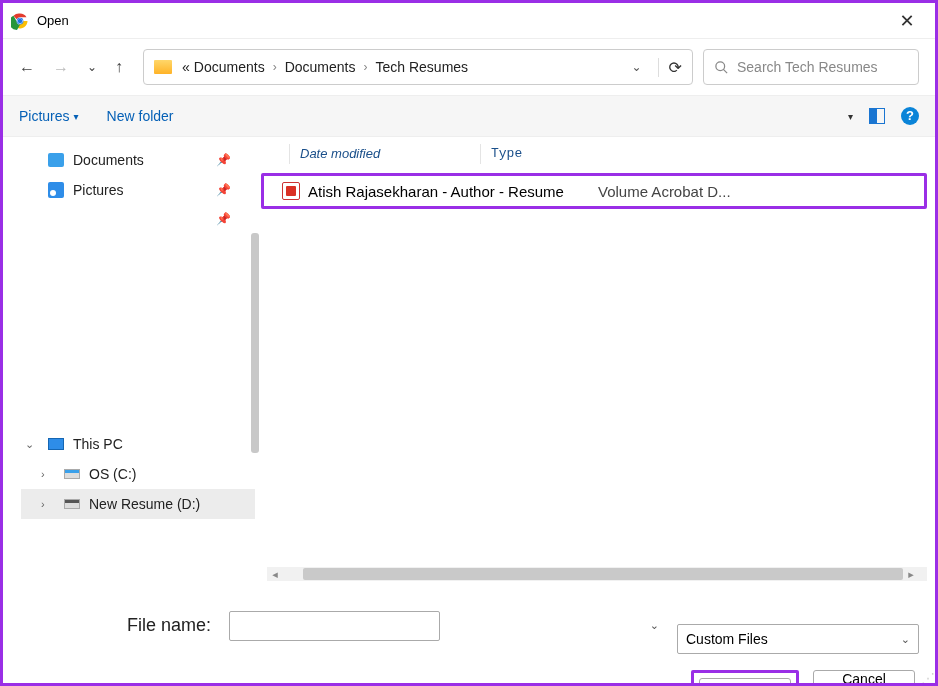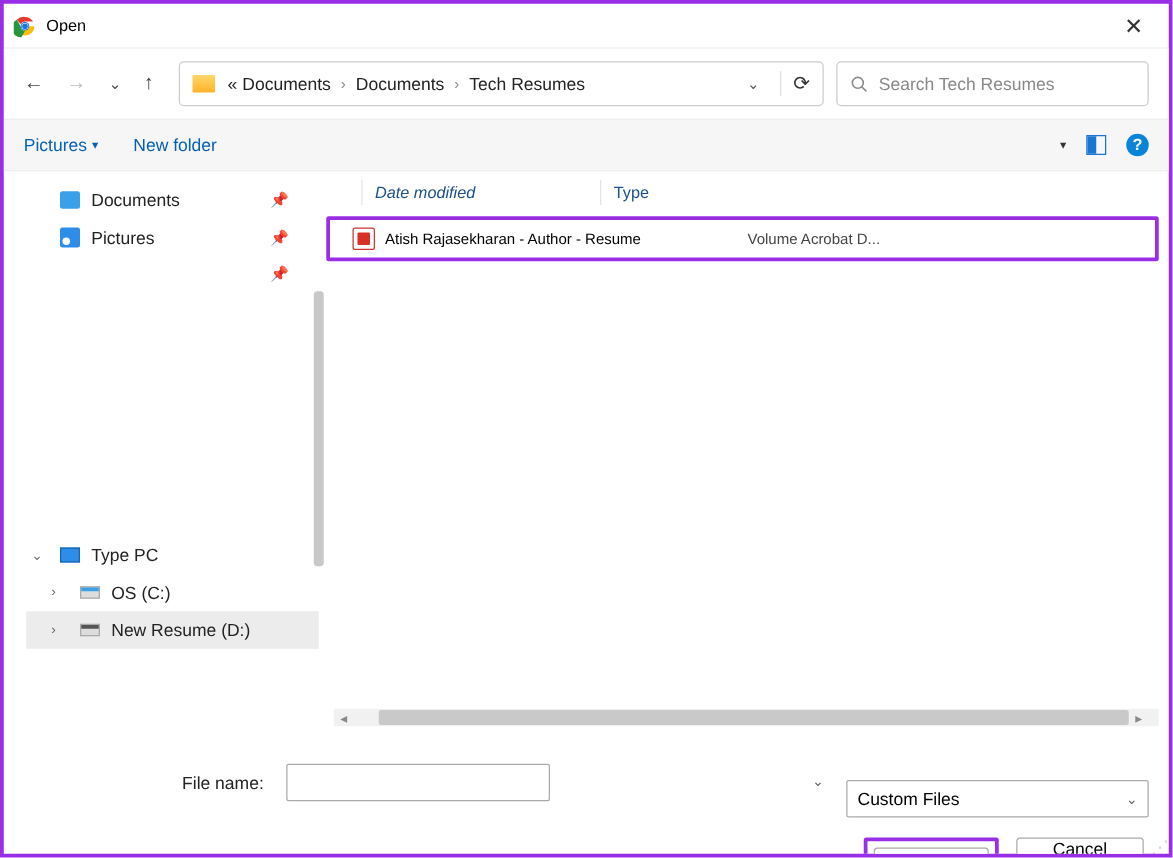--- a/index.html
+++ b/index.html
@@ -14,21 +14,21 @@
 .nav-arrows { display: flex; align-items: center; gap: 18px; margin-right: 10px; color: #444; }
 .nav-arrows .disabled { color: #bbb; }
 .nav-btn { font-size: 16px; cursor: pointer; }
 
 .addrbar { flex: 1; height: 36px; border: 1px solid #ccc; border-radius: 4px; display: flex; align-items: center; padding: 0 10px; gap: 4px; font-size: 14px; color: #222; position: relative; }
 .addrbar .folder-icon { width: 18px; height: 14px; background: linear-gradient(180deg,#ffd76a,#ffb327); border-radius: 1px; margin-right: 6px; }
 .addrbar .sep { color: #888; padding: 0 4px; font-size: 12px; }
 .addrbar .dd { margin-left: auto; color: #555; font-size: 12px; padding-right: 12px; }
 .addrbar .refresh { color: #333; font-size: 16px; padding-left: 10px; border-left: 1px solid #ddd; }
 
-.searchbox { width: 250px; height: 36px; border: 1px solid #ccc; border-radius: 4px; display: flex; align-items: center; padding: 0 10px; color: #888; font-size: 14px; gap: 8px; }
+.searchbox { width: 216px; height: 36px; border: 1px solid #ccc; border-radius: 4px; display: flex; align-items: center; padding: 0 10px; color: #888; font-size: 14px; gap: 8px; }
 .search-icon { width: 15px; height: 15px; }
 
 .toolbar { height: 42px; background: #f6f6f6; display: flex; align-items: center; padding: 0 16px; font-size: 14px; color: #0560b6; border-top: 1px solid #eee; border-bottom: 1px solid #eee; }
 .toolbar .tb-item { margin-right: 28px; cursor: pointer; display:flex; align-items:center; gap:4px; }
 .toolbar .right { margin-left: auto; display: flex; align-items: center; gap: 16px; }
 .view-icon { width:16px; height:14px; display:inline-block; }
 .view-icon .bar{height:2px;background:#333;margin-bottom:2px;}
 .pane-icon{width:16px;height:16px;border:1px solid #1a75d1;position:relative;}
 .pane-icon::before{content:'';position:absolute;left:0;top:0;width:50%;height:100%;background:#1a75d1;}
 .help-icon{width:18px;height:18px;border-radius:50%;background:#0a84d8;color:#fff;font-size:13px;line-height:18px;text-align:center;font-weight:bold;}
@@ -48,37 +48,37 @@
 .sb-pc{width:16px;height:12px;background:#2e8de8;border:1px solid #1566b3;}
 .sb-drive{width:16px;height:10px;background:#ddd;border:1px solid #aaa;position:relative;}
 .sb-drive::before{content:'';position:absolute;left:0;top:0;width:100%;height:3px;background:#3aa0ea;}
 .sb-nv::before{background:#555;}
 
 .filepane { flex:1; position:relative; }
 .columns { display:flex; height:34px; align-items:center; font-size:13px; color:#1a4f8a; padding-left: 30px; border-bottom: 1px solid transparent; }
 .col-name{width:300px;position:relative;}
 .col-name .sort{position:absolute;left:130px;top:-8px;font-size:10px;color:#888;}
 .col-date{width:180px;font-style:italic;}
-.col-type{flex:1;}
+.col-type{flex:1;font-family:Liberation Mono, monospace;}
 .col-div { width:1px; height:20px; background:#e4e4e4; margin-right:10px; }
 
-.filerow { display:flex; align-items:center; height:36px; padding-left:18px; font-size:12px; margin: 2px 8px 2px 2px; border: 3px solid #9a2ee6; border-radius:2px; }
+.filerow { display:flex; align-items:center; height:36px; padding-left:18px; font-size:15px; margin: 2px 8px 2px 2px; border: 3px solid #9a2ee6; border-radius:2px; }
 .file-icon{width:18px;height:18px;margin-right:8px;border:1px solid #c33;border-radius:2px;background:#fff;position:relative;}
 .file-icon::after{content:'';position:absolute;left:3px;top:3px;width:10px;height:10px;background:#d93025;border-radius:1px;}
 .filerow .fname{width:290px;}
 .filerow .fdate{width:178px;color:#444;}
 .filerow .ftype{color:#444;}
 
 .hscroll{position:absolute;left:8px;right:8px;bottom:4px;height:14px;background:#f1f1f1;display:flex;align-items:center;}
 .hscroll .thumb{margin-left:20px;height:12px;width:calc(100% - 60px);background:#c9c9c9;border-radius:2px;}
 .hscroll .arr{width:16px;text-align:center;color:#888;font-size:11px;}
 
 .footer { padding: 12px 16px 16px 16px; }
 .fn-row { display:flex; align-items:center; gap:10px; margin-bottom: 16px; }
-.fn-label { width: 200px; text-align:right; font-size:14px; color:#222; padding-right:8px; }
+.fn-label { width: 200px; text-align:right; font-size:18px; color:#222; padding-right:8px; }
 .fn-input { flex:1; height:30px; border:1px solid #aaa; border-radius:2px; padding:0 22px 0 6px; font-size:14px; position:relative; }
 .fn-wrap{position:relative;flex:1;}
 .fn-wrap .dd{position:absolute;right:8px;top:8px;font-size:11px;color:#555;pointer-events:none;}
 .filter { width:242px; height:30px; border:1px solid #aaa; border-radius:2px; display:flex; align-items:center; padding:0 8px; font-size:14px; justify-content:space-between;margin-top:27px; }
 .filter .dd{font-size:11px;color:#555;}
 
 .btn-row{display:flex; justify-content:flex-end; gap:14px; padding-right:4px;}
 .btn{min-width:102px;height:17px;border:1px solid #aaa;border-radius:3px;background:#fff;font-size:14px;cursor:pointer;display:flex;align-items:center;justify-content:center;}
 .open-wrap{padding:5px;border:3px solid #9a2ee6;border-radius:2px;}
 .open-wrap .btn{min-width:92px;height:26px;}
@@ -173,21 +173,21 @@
       </div>
     </div>
 
     <div style="height:190px"></div>
 
     <div class="sb-item">
       <span class="sb-expand">⌄</span>
       <span class="sb-icon">
           <span class="sb-pc"></span>
         </span>
-      <span>Type PC</span>
+      <span>This PC</span>
     </div>
     <div class="sb-item" style="padding-left:20px">
       <span class="sb-expand">›</span>
       <span class="sb-icon">
           <span class="sb-drive"></span>
         </span>
       <span>OS (C:)</span>
     </div>
     <div class="sb-item selected" style="padding-left:20px">
       <span class="sb-expand">›</span>

